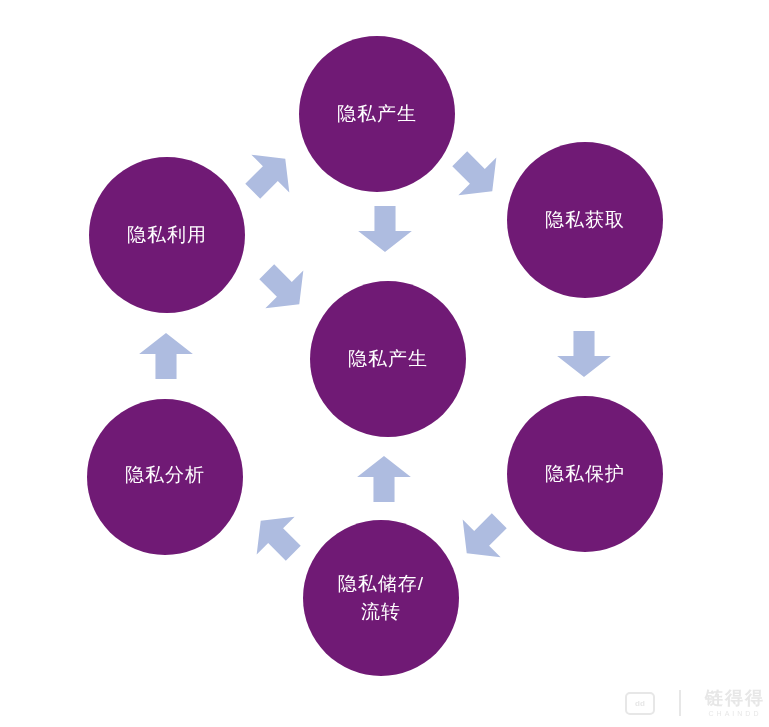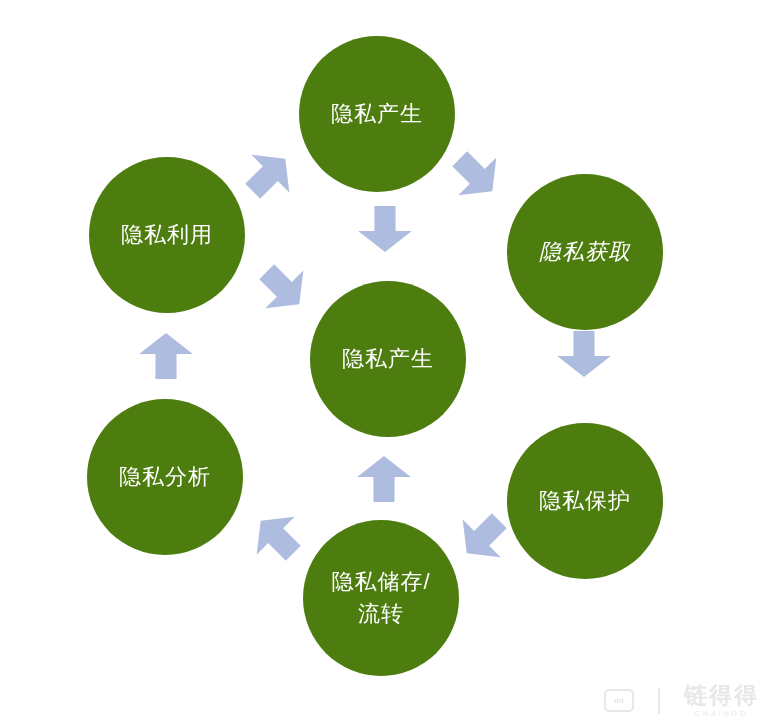--- a/index.html
+++ b/index.html
@@ -5,30 +5,30 @@
   html,body{margin:0;padding:0;}
   body{
     width:769px;height:727px;background:#ffffff;
     font-family:"Liberation Sans","DejaVu Sans",sans-serif;
     position:relative;overflow:hidden;
   }
   .stage{position:absolute;left:0;top:0;width:769px;height:727px;background:#ffffff;}
 
   .node{
     position:absolute;width:156px;height:156px;border-radius:50%;
-    background:#4d7c0f;color:#ffffff;
+    background:#701a75;color:#ffffff;
     display:flex;align-items:center;justify-content:center;
-    font-size:22px;line-height:1.45;text-align:center;white-space:pre-line;
+    font-size:19px;line-height:1.45;text-align:center;white-space:pre-line;
     letter-spacing:1px;
   }
   .node-produce {left:299px;top:36px;}
-  .node-acquire {left:507px;top:174px;font-style:italic;}
-  .node-protect {left:507px;top:423px;align-items:center;}
+  .node-acquire {left:507px;top:142px;}
+  .node-protect {left:507px;top:396px;align-items:center;}
   .node-store   {left:303px;top:520px;align-items:center;}
-  .node-analyze {left:87px; top:399px;}
+  .node-analyze {left:87px; top:399px;font-family:Liberation Mono, monospace;}
   .node-use     {left:89px; top:157px;}
   .node-destroy {left:310px;top:281px;}
 
   .arrow{
     position:absolute;width:54px;height:46px;
     margin-left:-27px;margin-top:-23px; 
   }
   .arrow svg{display:block;width:100%;height:100%;overflow:visible;}
   .arrow polygon{fill:#aebce0;}
 
@@ -36,32 +36,32 @@
   .a-produce-acquire{left:476px;top:175px;transform:rotate(135deg);}
   .a-acquire-protect{left:584px;top:354px;transform:rotate(180deg);}
   .a-protect-store {left:483px;top:537px;transform:rotate(225deg);}
   .a-store-analyze {left:277px;top:537px;transform:rotate(-45deg);}
   .a-analyze-use   {left:166px;top:356px;transform:rotate(0deg);}
   .a-produce-destroy{left:385px;top:229px;transform:rotate(180deg);}
   .a-use-destroy   {left:283px;top:288px;transform:rotate(135deg);}
   .a-store-destroy {left:384px;top:479px;transform:rotate(0deg);}
 
   .watermark{
-    position:absolute;right:10px;bottom:10px;
+    position:absolute;right:4px;bottom:10px;
     display:flex;align-items:center;gap:24px;
     color:#e7e7e7;user-select:none;
   }
   .wm-logo{
     width:26px;height:19px;border:2px solid #e7e7e7;border-radius:5px;
     display:flex;align-items:center;justify-content:center;
     font-size:8px;font-weight:bold;color:#e7e7e7;letter-spacing:0;
   }
   .wm-divider{width:2px;height:26px;background:#e7e7e7;}
   .wm-text{display:flex;flex-direction:column;align-items:center;line-height:1;}
-  .wm-brand{font-size:23px;font-weight:bold;letter-spacing:2px;}
+  .wm-brand{font-size:18px;font-weight:bold;letter-spacing:2px;}
   .wm-sub{font-size:7px;letter-spacing:3px;margin-top:3px;}
 </style>
 </head>
 <body>
 
 <div class="stage">
 
   <div class="node node-produce">
     <span>隐私产生</span>
   </div>

